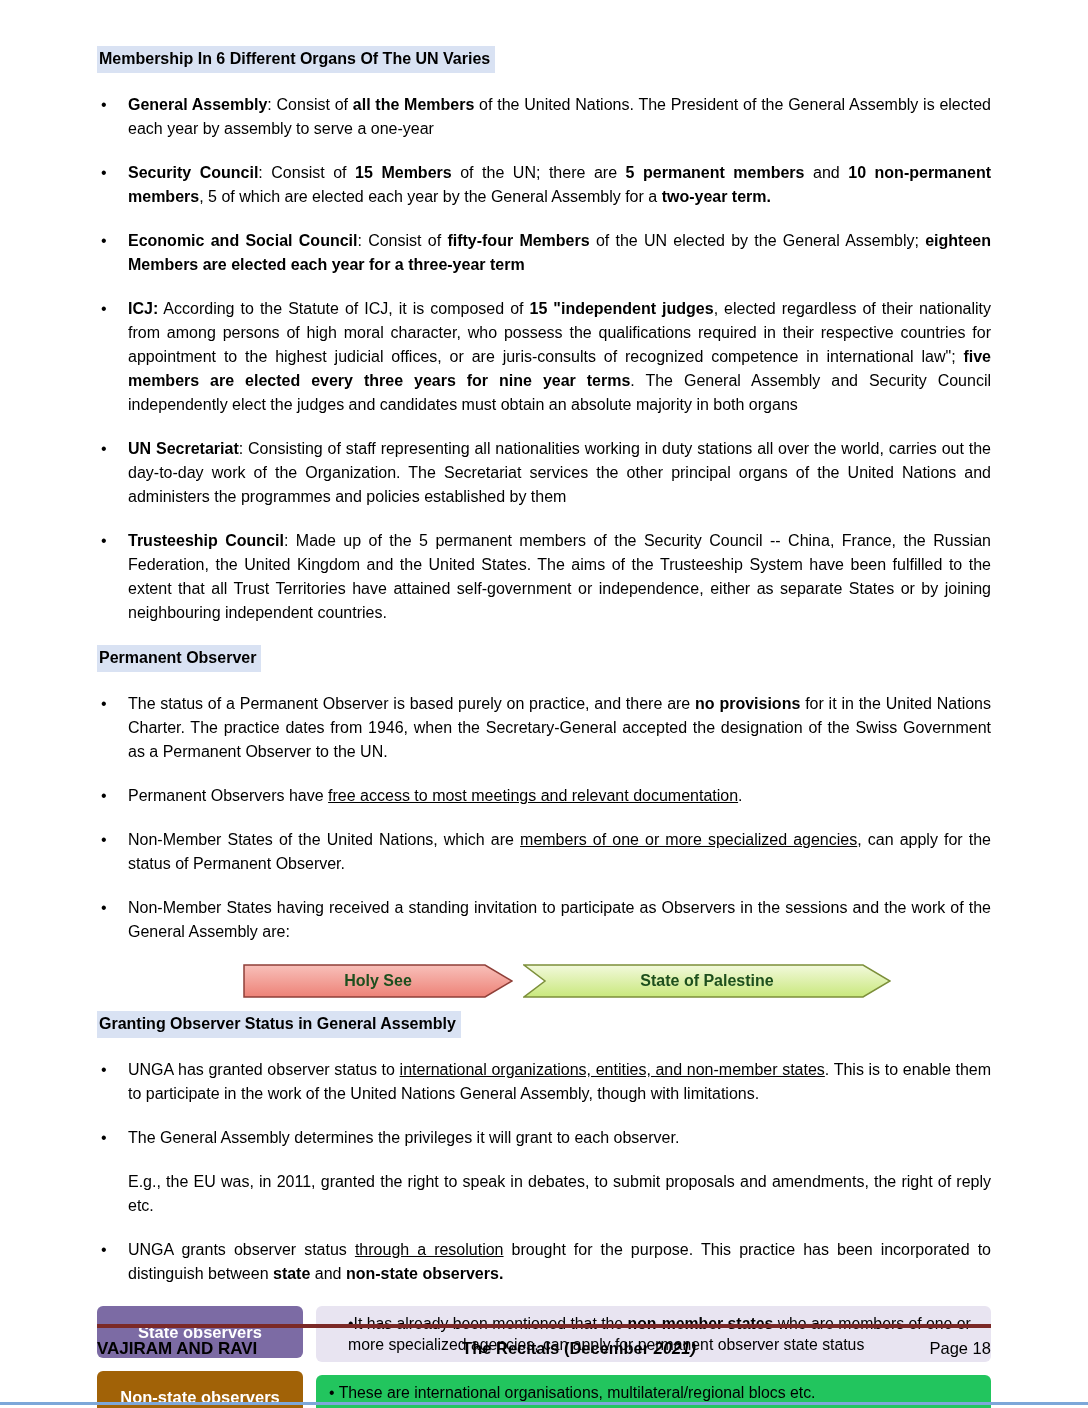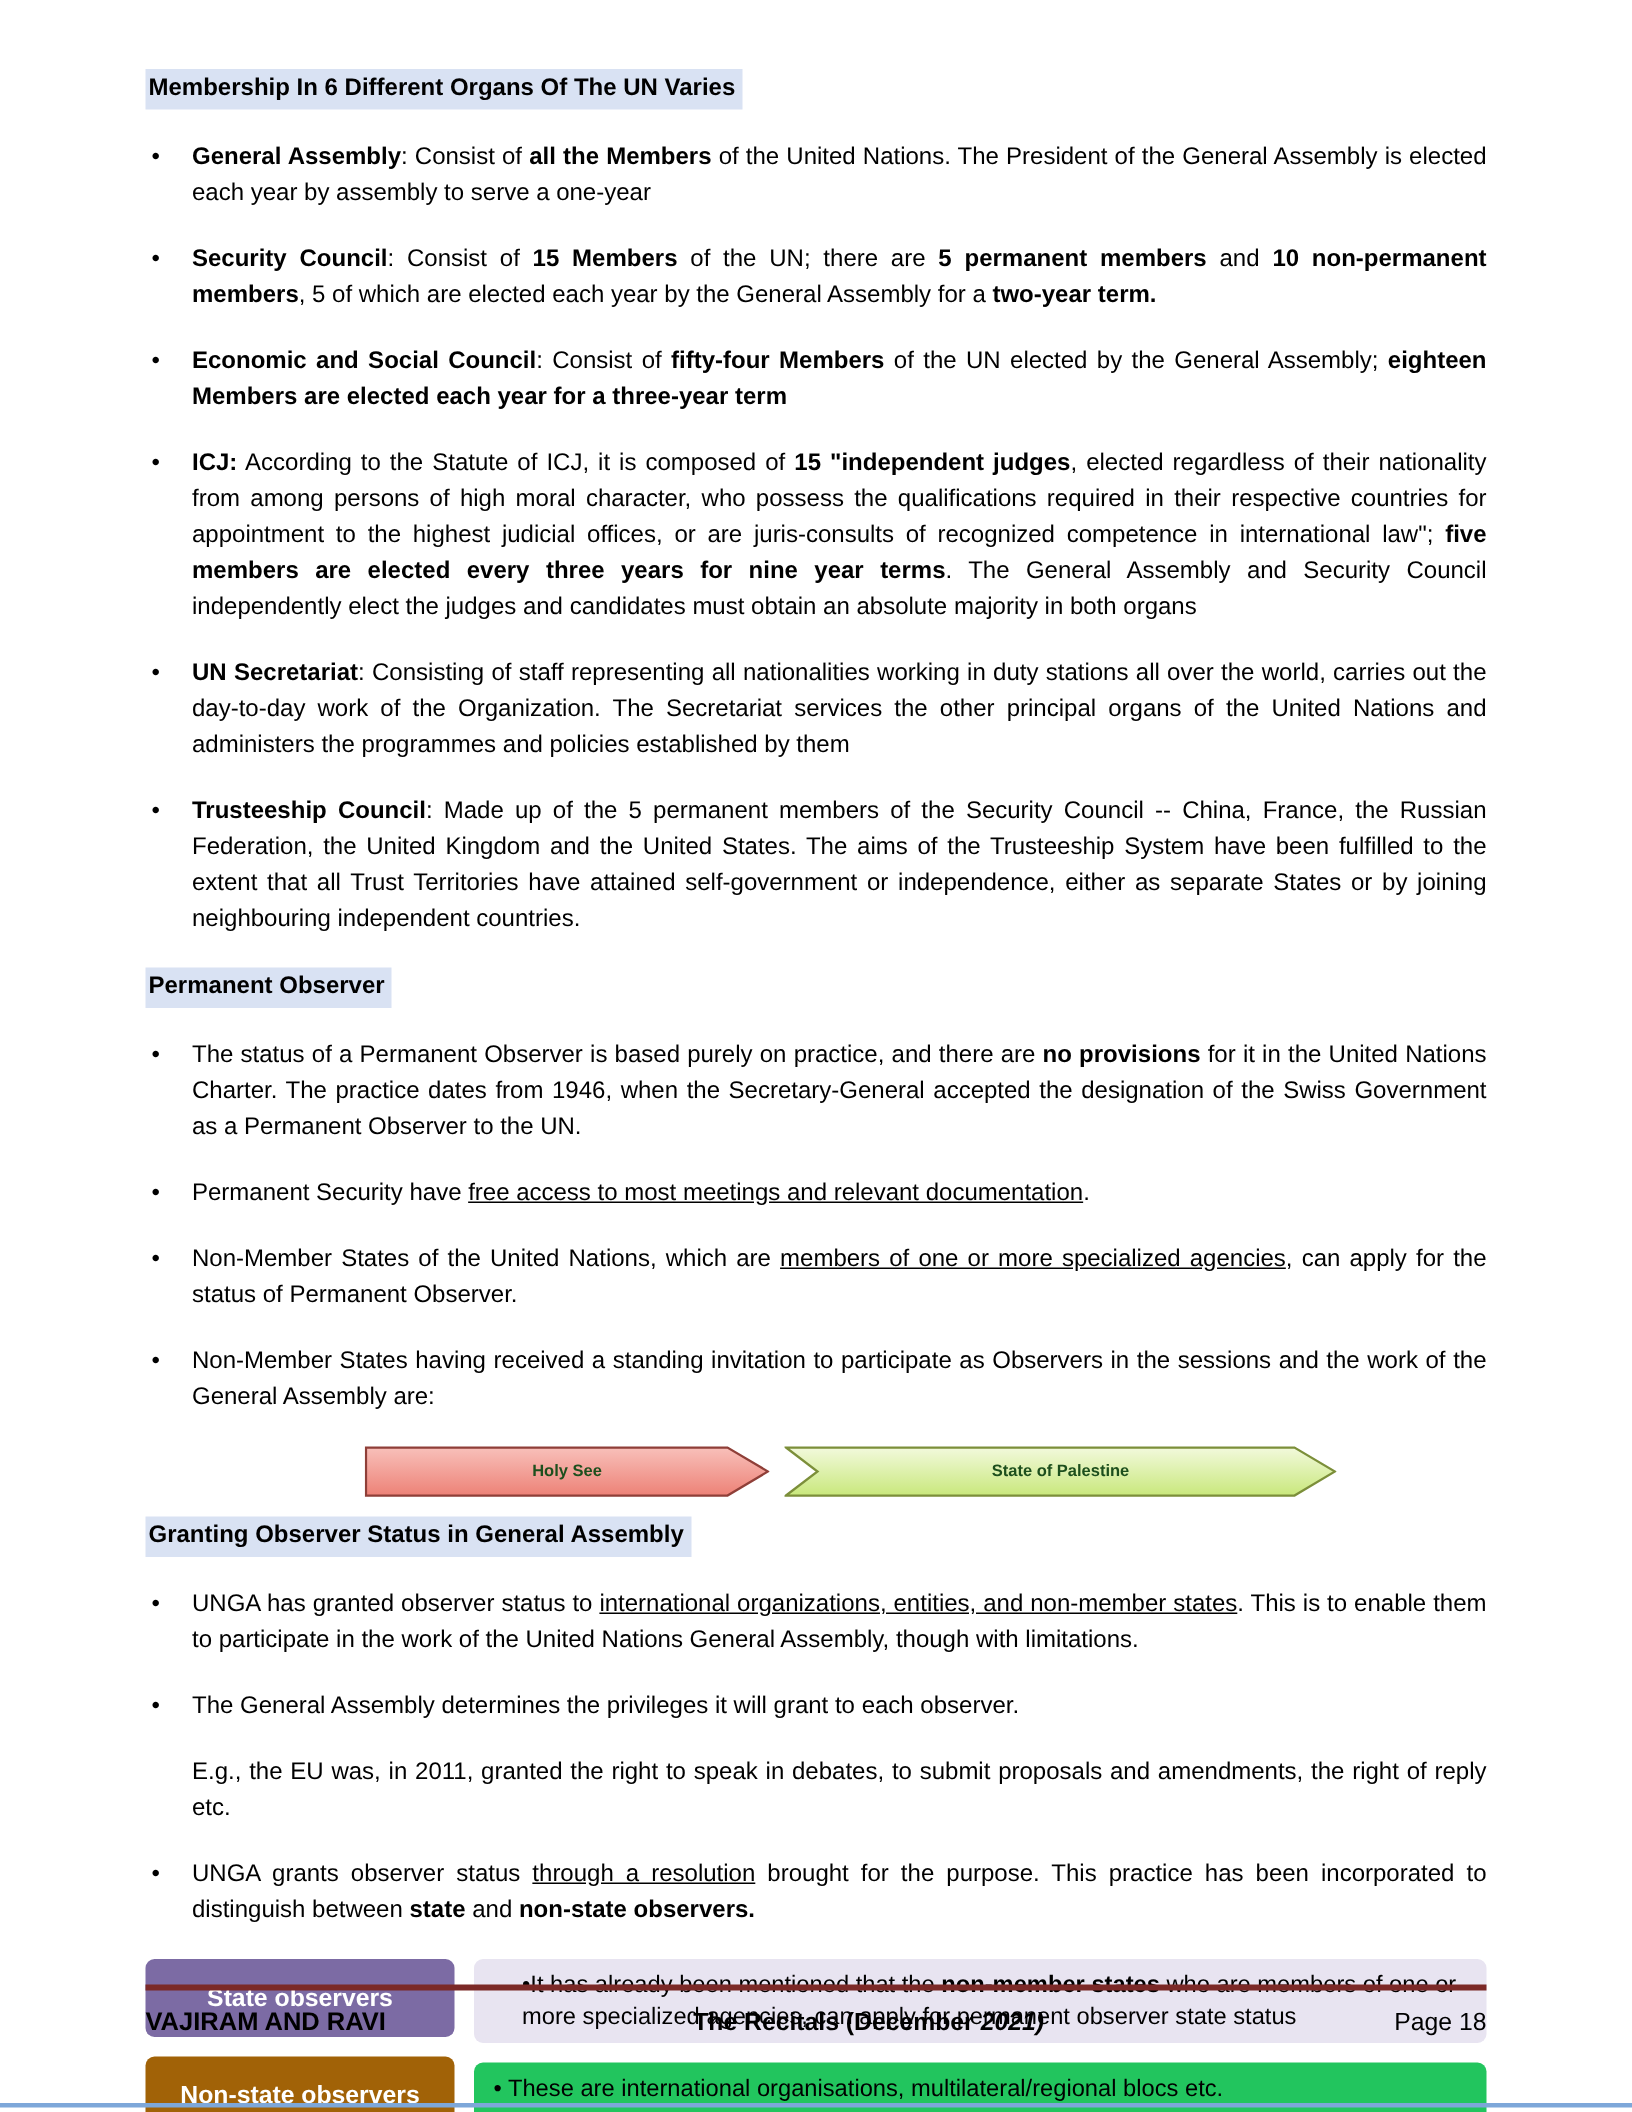--- a/index.html
+++ b/index.html
@@ -19,21 +19,21 @@
     padding:1px 5px 2px 2px; margin:13px 0 6px;
   }
   .sec-heading.first { margin-top:0; }
   .bullet { position:relative; padding-left:31px; margin:20px 0; text-align:justify; }
   .bullet::before { content:"\2022"; position:absolute; left:4px; top:0; }
   .para-cont { padding-left:31px; margin:9px 0; text-align:justify; }
 
   .arrows { display:flex; gap:10px; margin:12px 0 12px 146px; height:34px; }
   .arrow { position:relative; height:34px; display:flex; align-items:center; justify-content:center; }
   .arrow svg { position:absolute; inset:0; }
-  .arrow-label { position:relative; z-index:1; font-weight:700; color:#1d4f1d; font-size:11px; }
+  .arrow-label { position:relative; z-index:1; font-weight:700; color:#1d4f1d; font-size:16px; }
   .arrow-red { width:270px; }
   .arrow-green { width:368px; }
 
   .obs-table { margin-top:10px; display:flex; flex-direction:column; gap:9px; }
   .obs-row { display:flex; gap:13px; align-items:flex-start; }
   .obs-row.row-bottom { align-items:center; }
   .obs-label {
     width:206px; min-height:52px; border-radius:6px; color:#fff; font-weight:700;
     font-size:16.5px; display:flex; align-items:center; justify-content:center;
     flex:0 0 206px;
@@ -64,21 +64,21 @@
   <div class="bullet"><span class="b">General Assembly</span><span>: Consist of </span><span class="b">all the Members</span><span> of the United Nations. The President of the General Assembly is elected each year by assembly to serve a one-year</span></div>
   <div class="bullet"><span class="b">Security Council</span><span>: Consist of </span><span class="b">15 Members</span><span> of the UN; there are </span><span class="b">5 permanent members</span><span> and </span><span class="b">10 non-permanent members</span><span>, 5 of which are elected each year by the General Assembly for a </span><span class="b">two-year term.</span></div>
   <div class="bullet"><span class="b">Economic and Social Council</span><span>: Consist of </span><span class="b">fifty-four Members</span><span> of the UN elected by the General Assembly; </span><span class="b">eighteen Members are elected each year for a three-year term</span></div>
   <div class="bullet"><span class="b">ICJ:</span><span> According to the Statute of ICJ, it is composed of </span><span class="b">15 "independent judges</span><span>, elected regardless of their nationality from among persons of high moral character, who possess the qualifications required in their respective countries for appointment to the highest judicial offices, or are juris-consults of recognized competence in international law"; </span><span class="b">five members are elected every three years for nine year terms</span><span>. The General Assembly and Security Council independently elect the judges and candidates must obtain an absolute majority in both organs</span></div>
   <div class="bullet"><span class="b">UN Secretariat</span><span>: Consisting of staff representing all nationalities working in duty stations all over the world, carries out the day-to-day work of the Organization. The Secretariat services the other principal organs of the United Nations and administers the programmes and policies established by them</span></div>
   <div class="bullet"><span class="b">Trusteeship Council</span><span>: Made up of the 5 permanent members of the Security Council -- China, France, the Russian Federation, the United Kingdom and the United States. The aims of the Trusteeship System have been fulfilled to the extent that all Trust Territories have attained self-government or independence, either as separate States or by joining neighbouring independent countries.</span></div>
 
   <div class="sec-heading">Permanent Observer</div>
 
   <div class="bullet"><span>The status of a Permanent Observer is based purely on practice, and there are </span><span class="b">no provisions</span><span> for it in the United Nations Charter. The practice dates from 1946, when the Secretary-General accepted the designation of the Swiss Government as a Permanent Observer to the UN.</span></div>
-  <div class="bullet"><span>Permanent Security have </span><span class="u">free access to most meetings and relevant documentation</span><span>.</span></div>
+  <div class="bullet"><span>Permanent Observers have </span><span class="u">free access to most meetings and relevant documentation</span><span>.</span></div>
   <div class="bullet"><span>Non-Member States of the United Nations, which are </span><span class="u">members of one or more specialized agencies</span><span>, can apply for the status of Permanent Observer.</span></div>
   <div class="bullet"><span>Non-Member States having received a standing invitation to participate as Observers in the sessions and the work of the General Assembly are:</span></div>
 
   <div class="arrows">
     <div class="arrow arrow-red">
       <svg width="270" height="34" viewBox="0 0 270 34" aria-hidden="true">
         <defs>
           <linearGradient id="gradRed" x1="0" y1="0" x2="0" y2="1">
             <stop offset="0" stop-color="#f8c0ba"></stop>
             <stop offset="1" stop-color="#ed8277"></stop>

